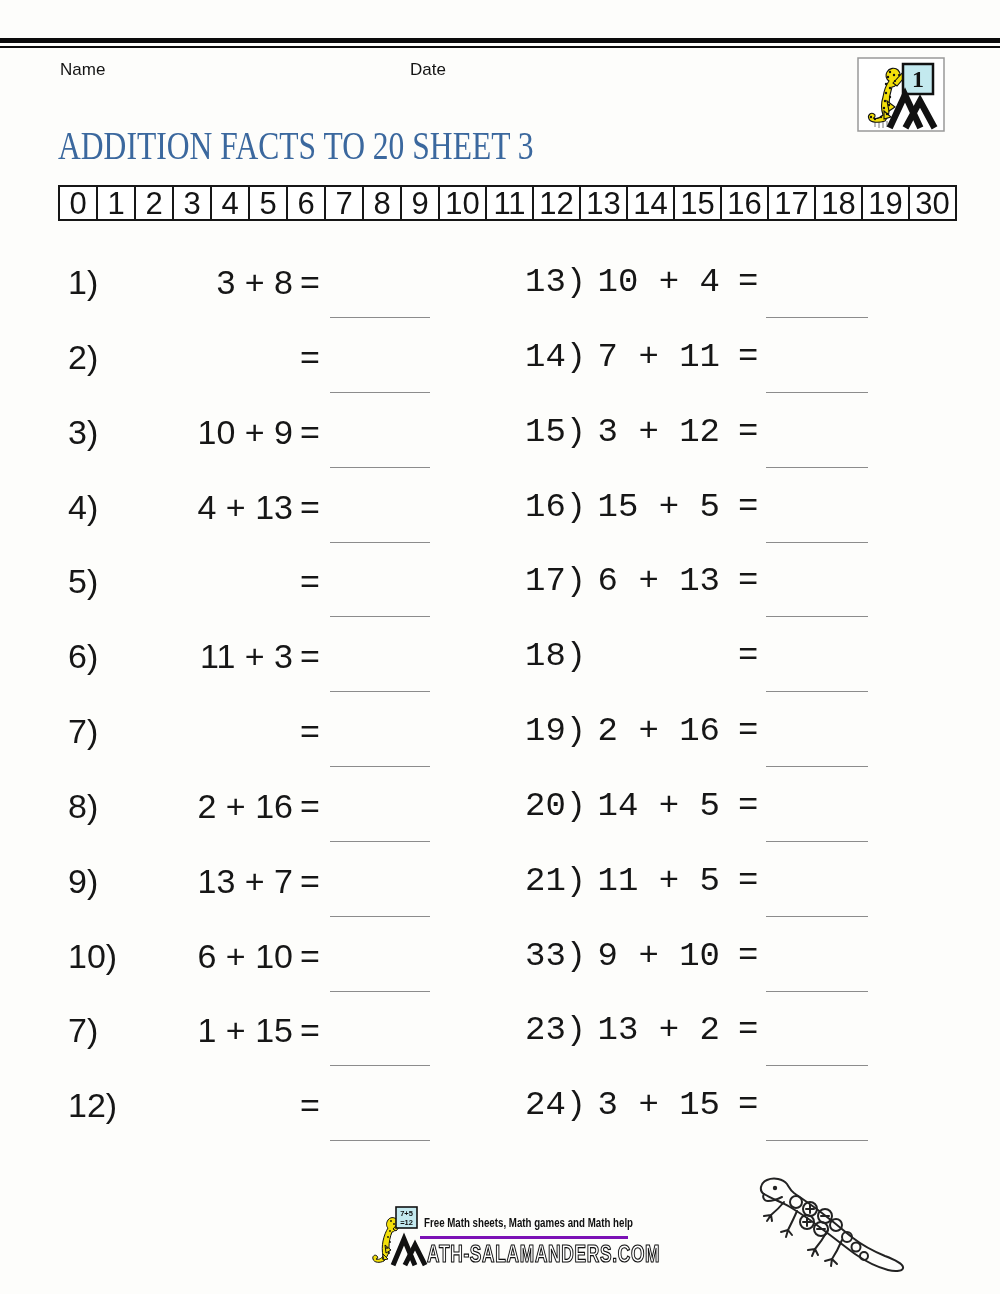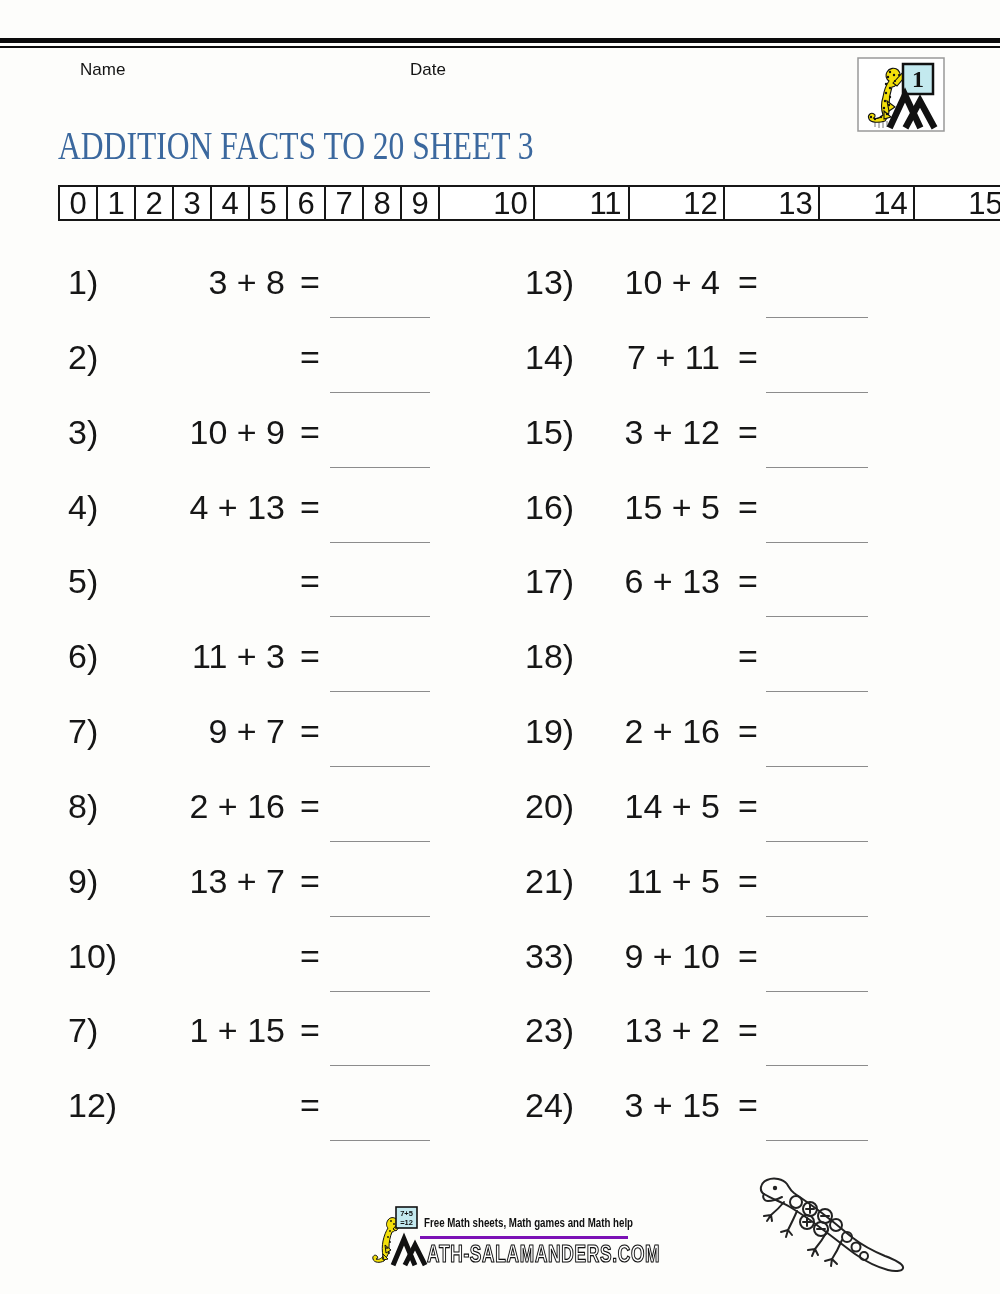--- a/index.html
+++ b/index.html
@@ -13,52 +13,52 @@
   body{
     width:1000px;height:1294px;position:relative;
     background:#fdfdfb;color:#161616;
     font-family:"Liberation Sans",sans-serif;
     overflow:hidden;
   }
   .bar{position:absolute;left:0;width:1000px;background:#0b0b0b;}
   #bar-thick{top:38px;height:5px;}
   #bar-thin{top:46px;height:2px;}
   .field-label{position:absolute;top:60px;font-size:17px;color:#141414;}
-  #name-label{left:60px;margin-left:20px;}
+  #name-label{left:60px;}
   #date-label{left:410px;}
   #page-title{
     position:absolute;left:58px;top:123px;margin:0;
     font-family:"Liberation Serif",serif;font-weight:400;
     font-size:41px;line-height:44px;white-space:nowrap;
     color:var(--title-blue);
     transform:scaleX(0.77);transform-origin:left top;
   }
   #number-line{
     position:absolute;left:58px;top:185px;
     display:inline-flex;background:#ffffff;
     border:2px solid #161616;
   }
   .nl-cell{
     height:32px;line-height:33px;text-align:center;
     font-size:31px;color:#141414;border-right:2px solid #161616;
   }
   .nl-cell.narrow{width:36px;}
-  .nl-cell.wide{width:45px;margin-left:48px;}
+  .nl-cell.wide{width:45px;}
   .nl-cell:last-child{border-right:none;}
   .pcol{position:absolute;top:255px;width:380px;}
   #col-left{left:60px;}
-  #col-right{left:520px;}
+  #col-right{left:520px;font-family:Liberation Mono, monospace;}
   .prow{position:relative;height:74.85px;}
   .prow span{font-size:34px;color:#161616;}
   .pnum{position:absolute;top:8px;}
   .pexpr{position:absolute;top:8px;text-align:right;white-space:nowrap;}
   .peq{position:absolute;top:8px;}
   .pline{position:absolute;height:0;border-bottom:1.4px solid var(--answer-line-gray);}
   #col-left .pnum{left:8px;}
-  #col-left .pexpr{left:0;width:225px;}
+  #col-left .pexpr{left:8px;width:225px;}
   #col-left .peq{left:240px;}
   #col-left .pline{left:270px;width:100px;top:62px;}
   #col-right .pnum{left:5px;}
   #col-right .pexpr{left:0;width:200px;}
   #col-right .peq{left:218px;}
   #col-right .pline{left:246px;width:102px;top:62px;}
   #footer-logo{position:absolute;left:370px;top:1205px;width:58px;height:62px;}
   #footer-tagline{
     position:absolute;left:424px;top:1215px;
     font-size:13.5px;font-weight:bold;color:#111;white-space:nowrap;
@@ -179,38 +179,38 @@
       <span class="pline"></span>
     </div>
     <div class="prow">
       <span class="pnum">6)</span>
       <span class="pexpr">11 + 3</span>
       <span class="peq">=</span>
       <span class="pline"></span>
     </div>
     <div class="prow">
       <span class="pnum">7)</span>
-      <span class="pexpr">9 + 7</span>
       <span class="peq">=</span>
       <span class="pline"></span>
     </div>
     <div class="prow">
       <span class="pnum">8)</span>
       <span class="pexpr">2 + 16</span>
       <span class="peq">=</span>
       <span class="pline"></span>
     </div>
     <div class="prow">
       <span class="pnum">9)</span>
       <span class="pexpr">13 + 7</span>
       <span class="peq">=</span>
       <span class="pline"></span>
     </div>
     <div class="prow">
       <span class="pnum">10)</span>
+      <span class="pexpr">6 + 10</span>
       <span class="peq">=</span>
       <span class="pline"></span>
     </div>
     <div class="prow">
       <span class="pnum">7)</span>
       <span class="pexpr">1 + 15</span>
       <span class="peq">=</span>
       <span class="pline"></span>
     </div>
     <div class="prow">

